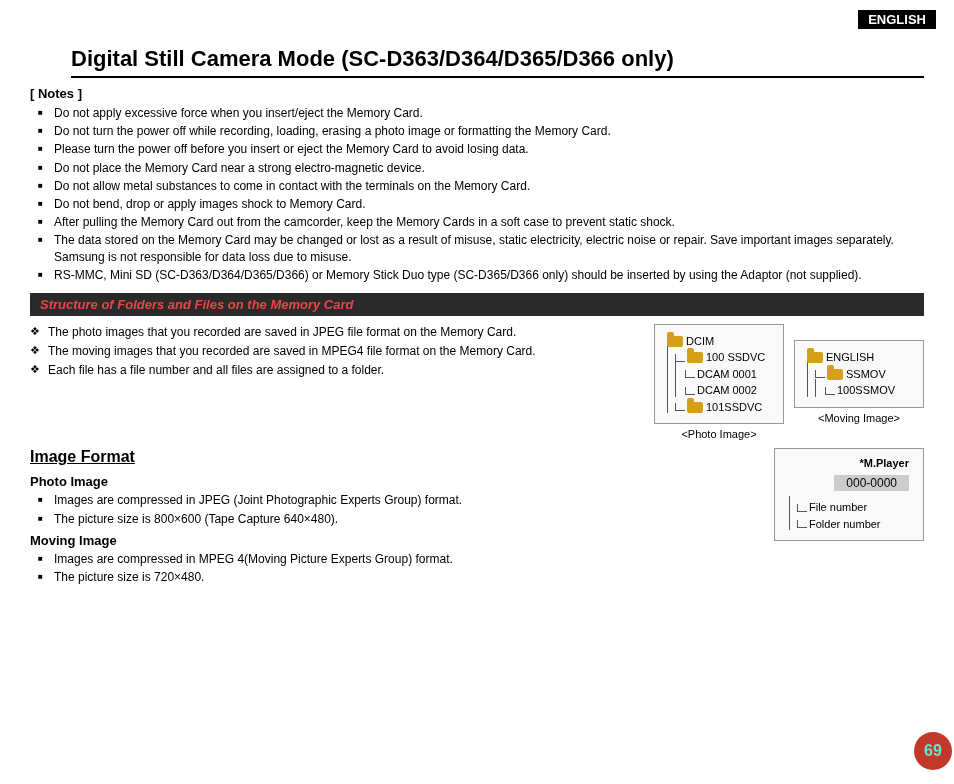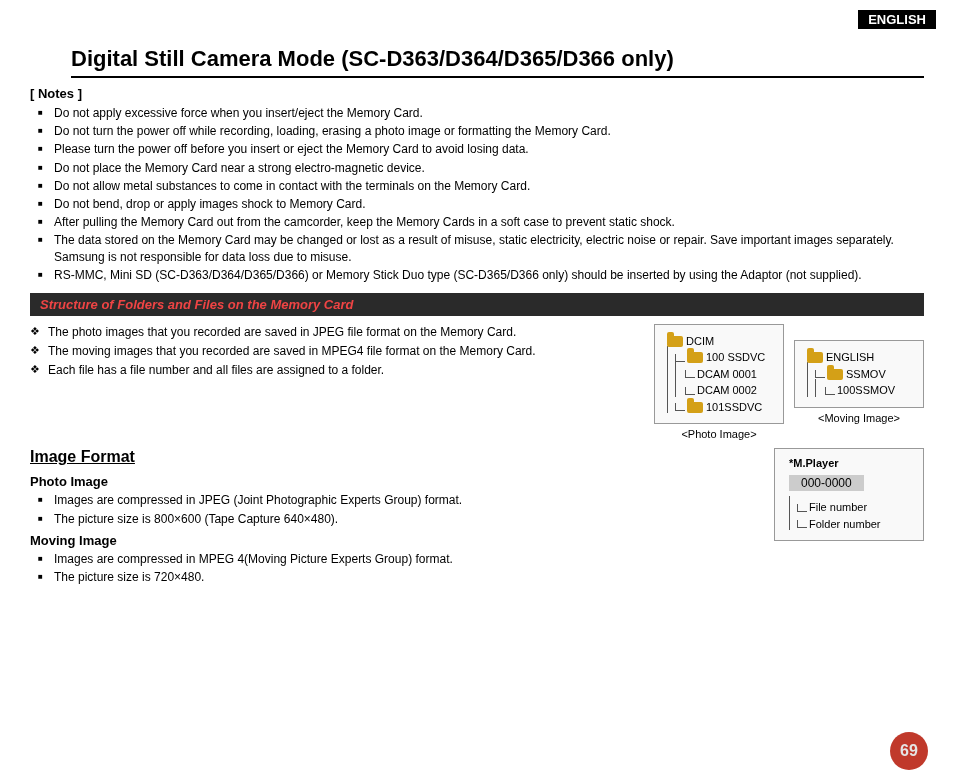--- a/index.html
+++ b/index.html
@@ -207,23 +207,23 @@
       display: inline-block;
     }
     .mplayer-tree {
       font-size: 11px;
       line-height: 1.7;
     }
     
     .page-number {
       position: absolute;
       bottom: 14px;
-      right: 26px;
+      right: 2px;
       background: #c0392b;
-      color: #e5e5e5;
+      color: #5eead4;
       font-weight: bold;
       font-size: 16px;
       width: 38px;
       height: 38px;
       border-radius: 50%;
       display: flex;
       align-items: center;
       justify-content: center;
     }
     
@@ -359,21 +359,21 @@
         <li>The picture size is 800×600 (Tape Capture 640×480).</li>
       </ul>
 
       <div class="sub-heading">Moving Image</div>
       <ul class="bullet-list">
         <li>Images are compressed in MPEG 4(Moving Picture Experts Group) format.</li>
         <li>The picture size is 720×480.</li>
       </ul>
     </div>
 
-    <div style="margin-top: 0; align-self: flex-start;">
+    <div style="margin-top: 0; align-self: flex-start; text-align: right;">
       <div class="mplayer-box">
         <div class="mplayer-title">*M.Player</div>
         <div>
           <span class="mplayer-number">000-0000</span>
         </div>
         <div class="mplayer-tree">
           <div class="tree-row" style="margin-top:4px;">
             <span style="display:inline-block;width:8px;border-left:1px solid #555;height:18px;vertical-align:top;margin-top:-6px;"></span>
             <span class="connector"></span>
             <span>File number</span>

